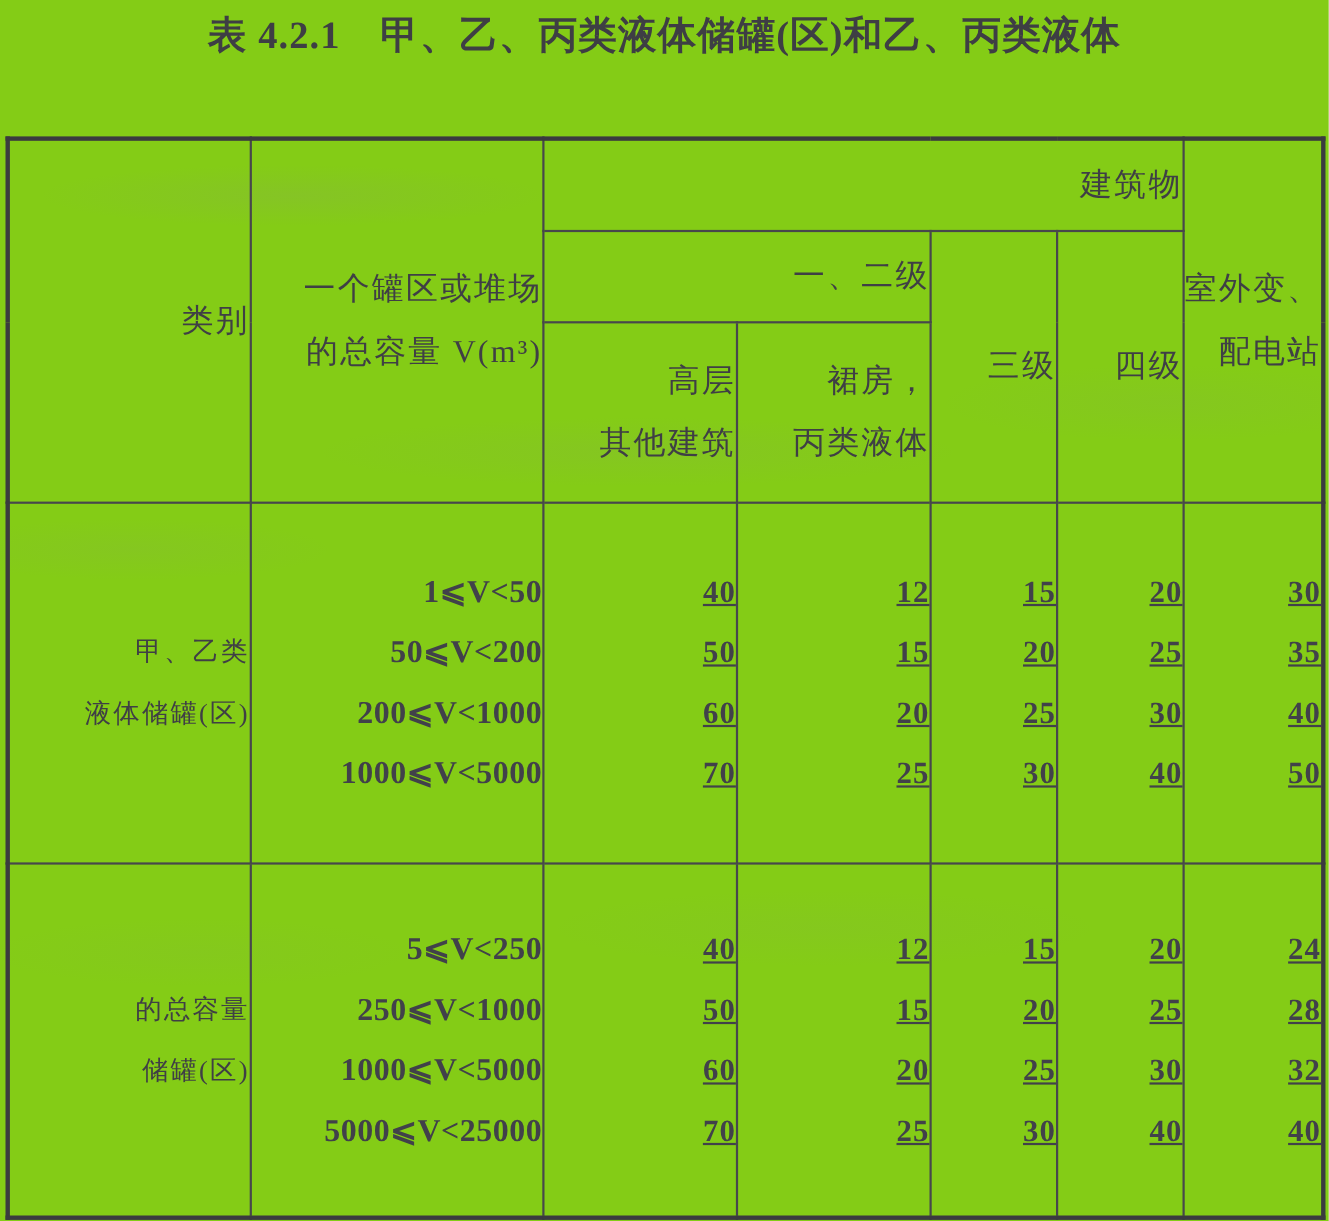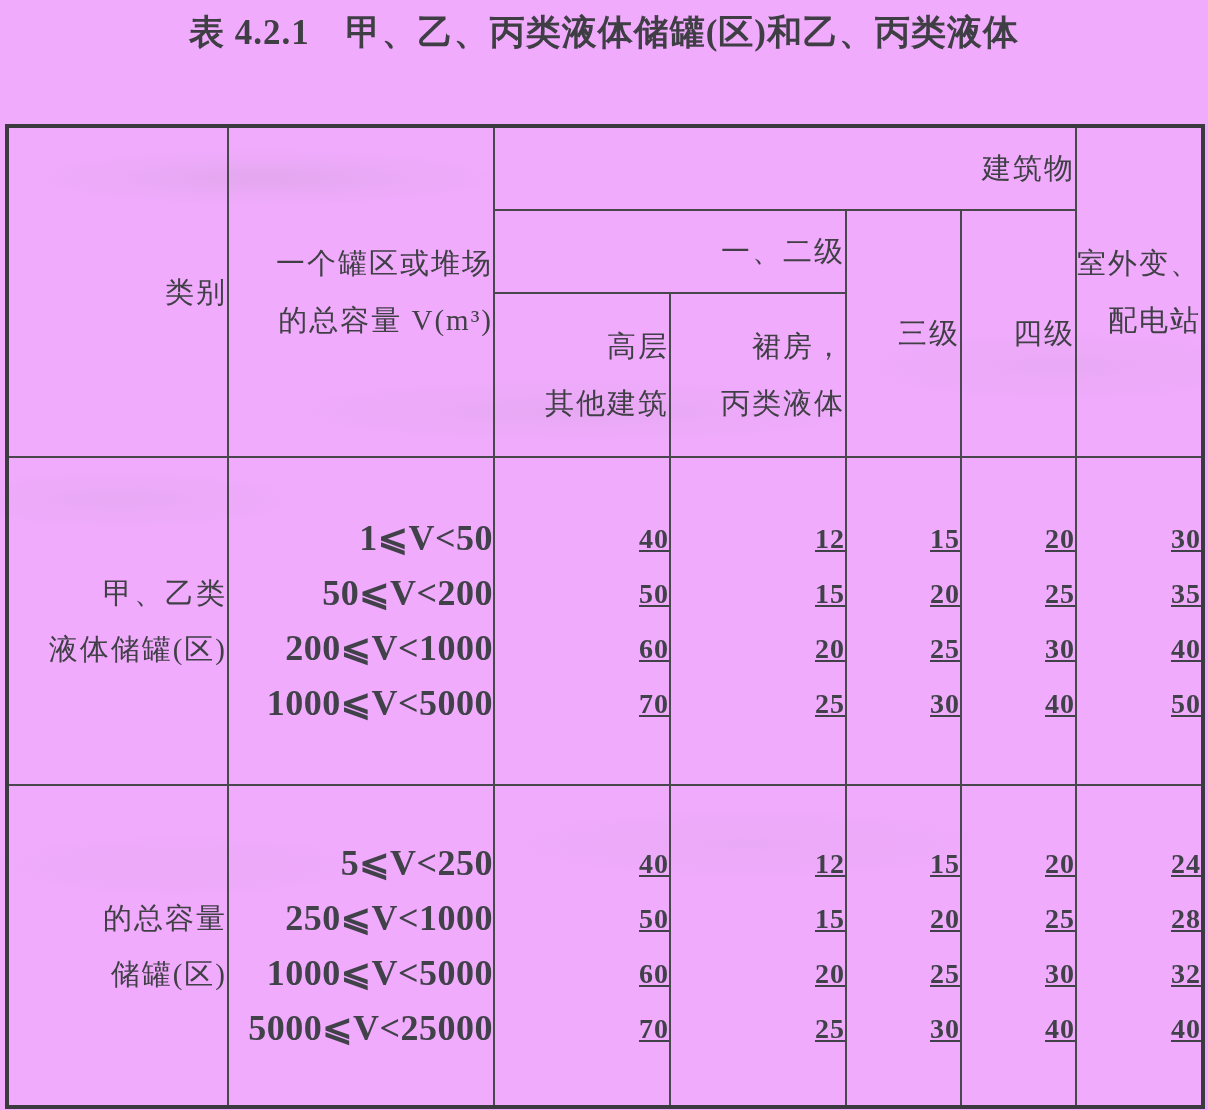--- a/index.html
+++ b/index.html
@@ -5,21 +5,21 @@
   * { box-sizing: border-box; margin: 0; padding: 0; }
   html, body {
     width: 1208px; height: 1110px;
     background: #f4f3ef;
     font-family: "Liberation Serif", "DejaVu Serif", serif;
     color: #3c3c41;
   }
   .page {
     position: relative;
     width: 1208px; height: 1110px;
-    background: #f0abfc;
+    background: #84cc16;
     overflow: hidden;
   }
   
   .page::before {
     content: "";
     position: absolute; inset: 0;
     background:
       radial-gradient(ellipse 330px 40px at 22% 16%, rgba(140,138,146,0.12), transparent 70%),
       radial-gradient(ellipse 420px 45px at 48% 37%, rgba(140,138,146,0.09), transparent 70%),
       radial-gradient(ellipse 260px 40px at 10% 45%, rgba(140,138,146,0.08), transparent 70%),
@@ -60,28 +60,28 @@
     color: #3f3f45;
   }
   .hdr-row-1 { height: 84px; }
   .hdr-row-2 { height: 83px; }
   .hdr-row-3 { height: 164px; }
   .body-row-1 { height: 328px; }
   .body-row-2 { height: 322px; }
 
   .line { display: block; line-height: 57px; }
 
-  td.cat-cell { font-size: 29px; letter-spacing: 2px; color: #3f3f45; }
+  td.cat-cell { font-size: 24px; letter-spacing: 2px; color: #3f3f45; }
   td.cat-cell .line { line-height: 56px; }
 
   td.vol-cell .line, td.num-cell .line {
     line-height: 55px;
     font-weight: bold;
   }
-  td.vol-cell { font-size: 36px; letter-spacing: 0.5px; color: #41414a; margin-left: 33px; }
+  td.vol-cell { font-size: 29px; letter-spacing: 0.5px; color: #41414a; margin-left: 33px; }
   td.num-cell { font-size: 28px; letter-spacing: 1px; color: #41414a; text-decoration: underline; }
 </style>
 </head>
 <body>
 
 <div class="page">
 
   <div class="doc-title">
     <div class="tline">表 4.2.1　甲、乙、丙类液体储罐(区)和乙、丙类液体</div>
   </div>

